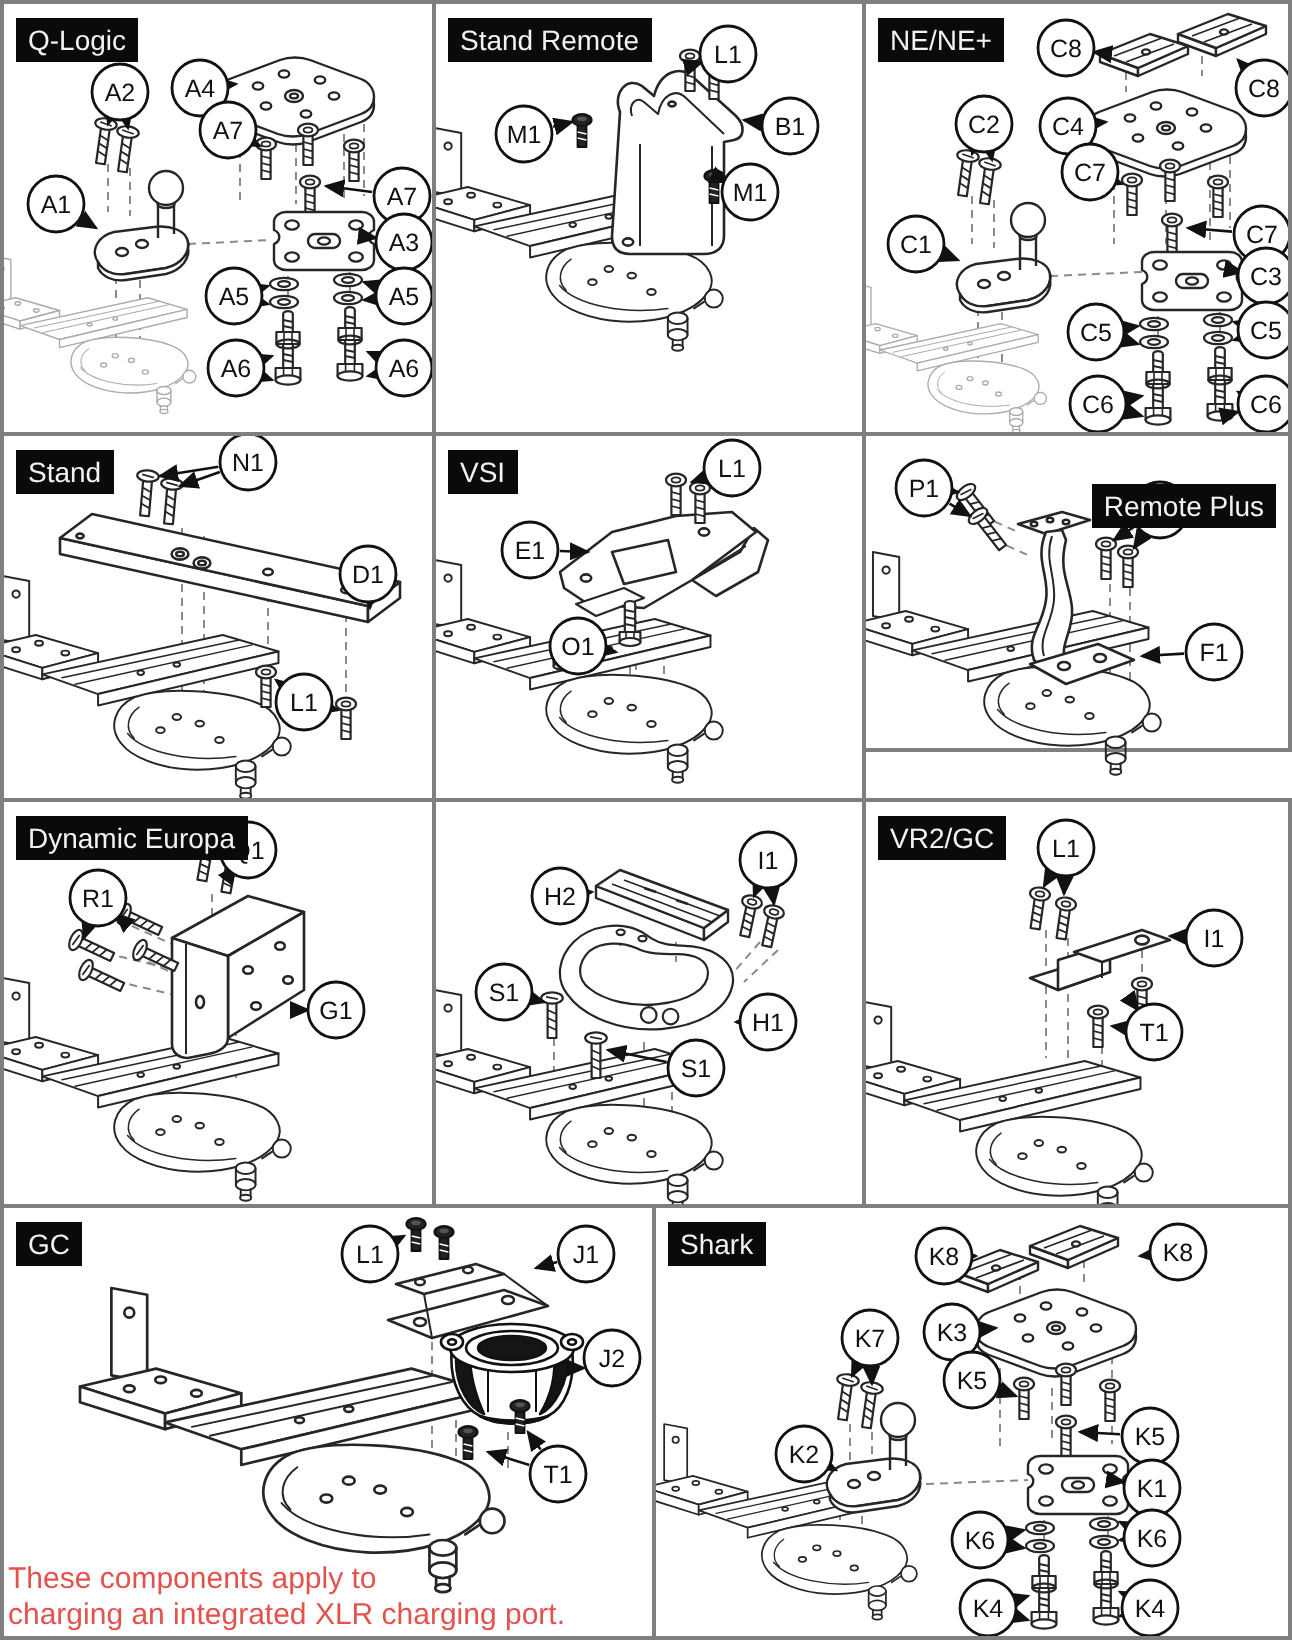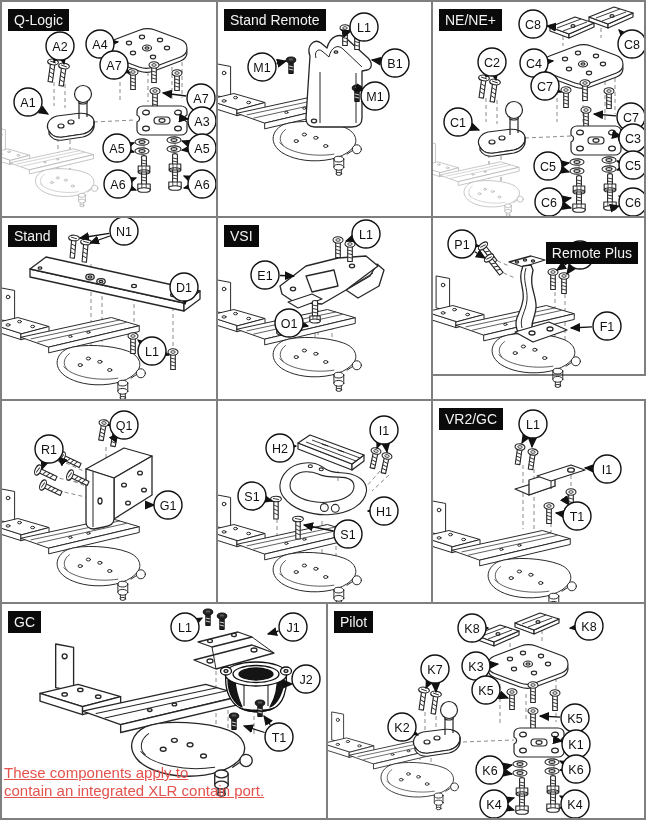--- a/index.html
+++ b/index.html
@@ -2,21 +2,21 @@
 <html><head>
 <meta charset="utf-8">
 <style>
   html,body{margin:0;padding:0;background:#fff;}
   #stage{position:relative;width:646px;height:820px;background:#fff;font-family:"Liberation Sans",sans-serif;overflow:hidden;}
   .panel{position:absolute;border:2px solid #7f7f7f;background:#fff;box-sizing:border-box;}
   .ptitle{position:absolute;background:#0a0a0a;color:#f2f2f2;font-size:14px;padding:3px 6px;white-space:nowrap;}
   .ptitle.tl{left:6px;top:7px;}
   .ptitle.tr{right:6px;top:24px;}
   svg.art{position:absolute;left:0;top:0;}
-  .note{position:absolute;left:4px;top:764px;font-size:15px;line-height:17.5px;white-space:nowrap;text-decoration:underline;}
+  .note{position:absolute;left:4px;top:781px;font-size:15px;line-height:17.5px;white-space:nowrap;}
   #defs{position:absolute;width:0;height:0;overflow:hidden;}
 </style>
 </head>
 <body>
 
 <svg id="defs" aria-hidden="true">
   <defs>
     <marker id="arr" markerWidth="8" markerHeight="7" refX="7" refY="3.5" orient="auto">
       <path d="M0,0 L8,3.5 L0,7 Z" fill="#111"></path>
     </marker>
@@ -576,20 +576,21 @@
           <line x1="42.0" y1="62.2" x2="40" y2="68" stroke="#111" stroke-width="1.3" marker-end="url(#arr)"></line>
           <circle cx="47" cy="48" r="14" fill="#fff" stroke="#111" stroke-width="1.4"></circle>
           <text x="47" y="52.5" text-anchor="middle" font-size="12.5" font-family="Liberation Sans, sans-serif" fill="#111">R1</text>
         </g>
         <g>
           <line x1="151.0" y1="104.0" x2="152" y2="104" stroke="#111" stroke-width="1.3" marker-end="url(#arr)"></line>
           <circle cx="166" cy="104" r="14" fill="#fff" stroke="#111" stroke-width="1.4"></circle>
           <text x="166" y="108.5" text-anchor="middle" font-size="12.5" font-family="Liberation Sans, sans-serif" fill="#111">G1</text>
         </g>
       </svg>
+      <div class="ptitle tl">Dynamic Europa</div>
     </div>
     <div class="panel" style="left: 216px; top: 399px; width: 217px; height: 205px;">
       <svg class="art" width="213" height="201" viewBox="0 0 213 201">
         <line x1="162" y1="70" x2="148" y2="86" stroke="#8a8a8a" stroke-width="1" stroke-dasharray="4 3"></line>
         <line x1="171" y1="74" x2="154" y2="90" stroke="#8a8a8a" stroke-width="1" stroke-dasharray="4 3"></line>
         <line x1="59" y1="118" x2="59" y2="150" stroke="#8a8a8a" stroke-width="1" stroke-dasharray="4 3"></line>
         <line x1="81" y1="136" x2="81" y2="162" stroke="#8a8a8a" stroke-width="1" stroke-dasharray="4 3"></line>
         <line x1="104" y1="120" x2="104" y2="160" stroke="#8a8a8a" stroke-width="1" stroke-dasharray="4 3"></line>
         <line x1="118" y1="124" x2="118" y2="164" stroke="#8a8a8a" stroke-width="1" stroke-dasharray="4 3"></line>
         <line x1="92" y1="62" x2="92" y2="72" stroke="#8a8a8a" stroke-width="1" stroke-dasharray="4 3"></line>
@@ -788,19 +789,19 @@
           <circle cx="166" cy="200" r="14" fill="#fff" stroke="#111" stroke-width="1.4"></circle>
           <text x="166" y="204.5" text-anchor="middle" font-size="12.5" font-family="Liberation Sans, sans-serif" fill="#111">K4</text>
         </g>
         <g>
           <line x1="233.8" y1="192.9" x2="232" y2="192" stroke="#111" stroke-width="1.3" marker-end="url(#arr)"></line>
           <line x1="232.5" y1="203.9" x2="232" y2="204" stroke="#111" stroke-width="1.3" marker-end="url(#arr)"></line>
           <circle cx="247" cy="200" r="14" fill="#fff" stroke="#111" stroke-width="1.4"></circle>
           <text x="247" y="204.5" text-anchor="middle" font-size="12.5" font-family="Liberation Sans, sans-serif" fill="#111">K4</text>
         </g>
       </svg>
-      <div class="ptitle tl">Pilot</div>
+      <div class="ptitle tl">Shark</div>
     </div>
     <div class="note" style="color: rgb(228, 82, 78);">
     <div>These components apply to</div>
-    <div>contain an integrated XLR contain port.</div>
+    <div>charging an integrated XLR charging port.</div>
   </div>
 </div>
 
 </body></html>

